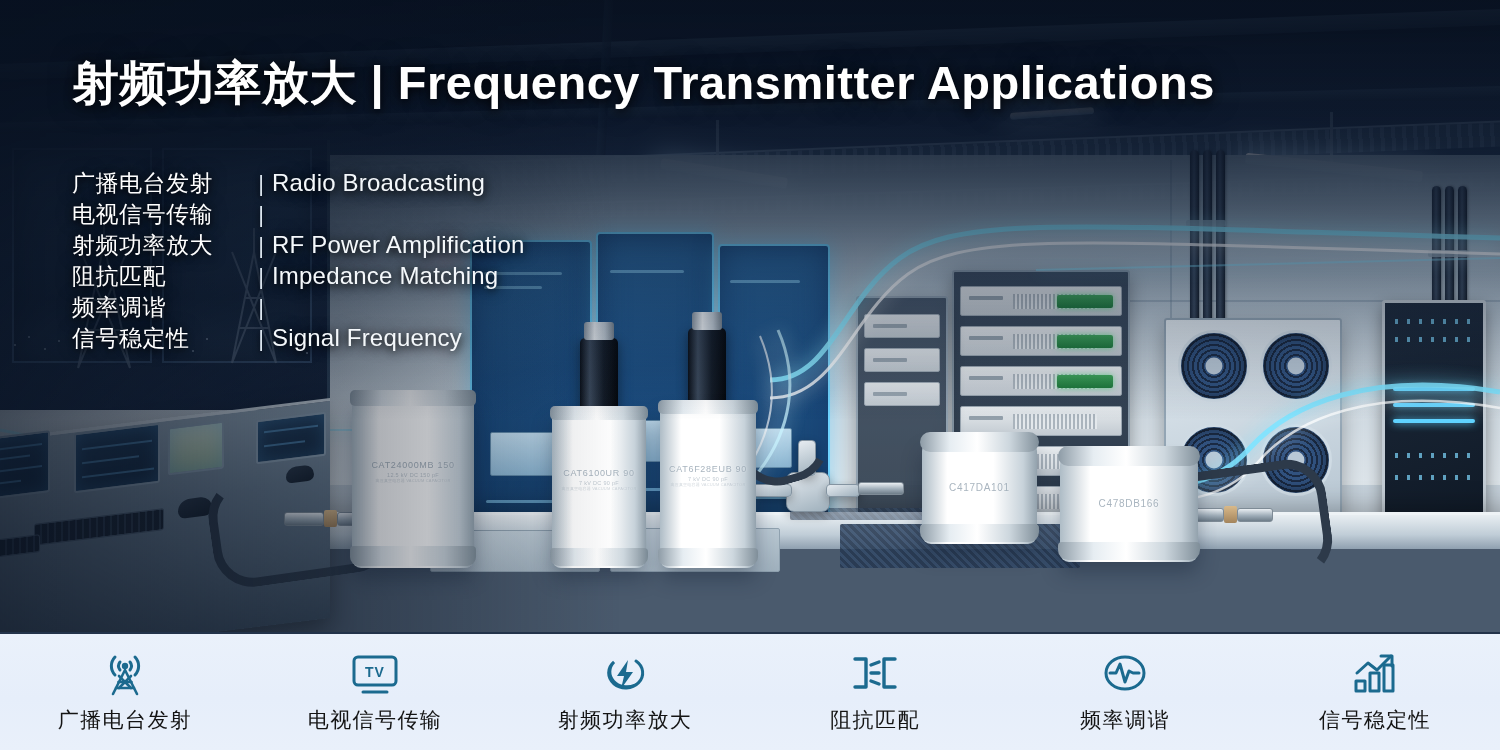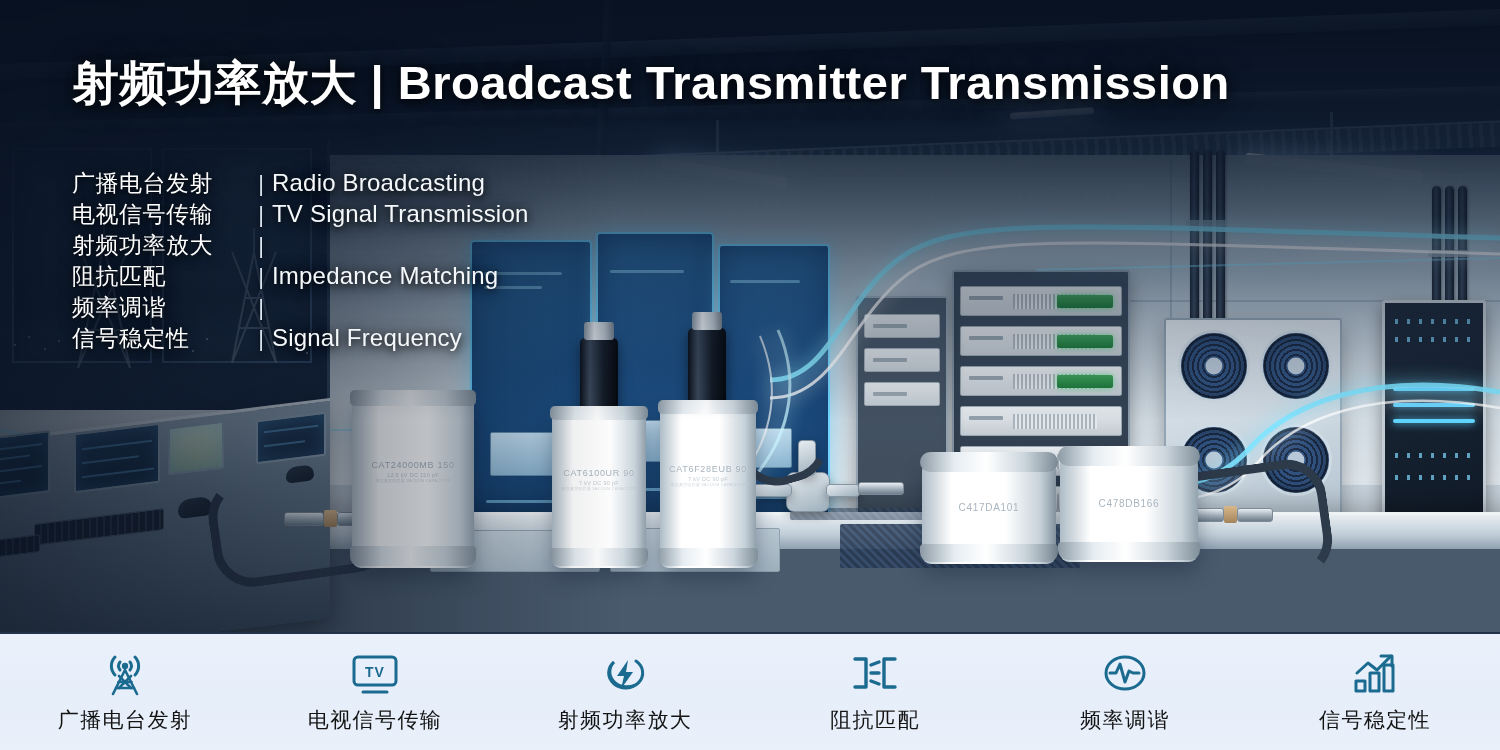--- a/index.html
+++ b/index.html
@@ -425,21 +425,21 @@
       <div class="body" style="top:6px;height:162px;"></div>
       <div class="ring" style="top:0px;height:14px;"></div>
       <div class="ring" style="top:148px;height:18px;border-radius:4px 4px 9px 9px;"></div>
       <div class="lbl" style="top:64px;">
         <span>CAT6F28EUB 90</span>
         <span class="sub">7 kV DC   90 pF</span>
         <span class="sub2">高压真空电容器  VACUUM CAPACITOR</span>
       </div>
     </div>
 
-    <div class="cap" style="left:922px;top:452px;width:134px;height:112px;">
+    <div class="cap" style="left:922px;top:432px;width:115px;height:112px;">
       <div class="body" style="top:10px;height:102px;border-radius:9px;"></div>
       <div class="ring" style="top:0px;height:20px;border-radius:10px;"></div>
       <div class="ring" style="top:92px;height:18px;border-radius:4px 4px 10px 10px;"></div>
       <div class="lbl" style="top:50px;font-size:10px;">
         <span>C417DA101</span>
       </div>
     </div>
 
     <div class="cap" style="left:1060px;top:446px;width:138px;height:116px;">
       <div class="body" style="top:10px;height:106px;border-radius:9px;"></div>
@@ -451,38 +451,38 @@
     </div>
 
     <div class="vig"></div>
     <div class="vigL"></div>
   </div>
 
   <div class="titlewrap">
     <div class="title">
       <span>射频功率放大</span>
       <span>|</span>
-      <span>Broadcast Transmitter Transmission</span>
+      <span>Frequency Transmitter Applications</span>
     </div>
   </div>
 
   <div class="featlist">
     <div class="feat">
       <span class="cn">广播电台发射</span>
       <span class="pipe">|</span>
       <span class="en">Radio Broadcasting</span>
     </div>
     <div class="feat">
       <span class="cn">电视信号传输</span>
       <span class="pipe">|</span>
-      <span class="en">TV Signal Transmission</span>
     </div>
     <div class="feat">
       <span class="cn">射频功率放大</span>
       <span class="pipe">|</span>
+      <span class="en">RF Power Amplification</span>
     </div>
     <div class="feat">
       <span class="cn">阻抗匹配</span>
       <span class="pipe">|</span>
       <span class="en">Impedance Matching</span>
     </div>
     <div class="feat">
       <span class="cn">频率调谐</span>
       <span class="pipe">|</span>
     </div>

